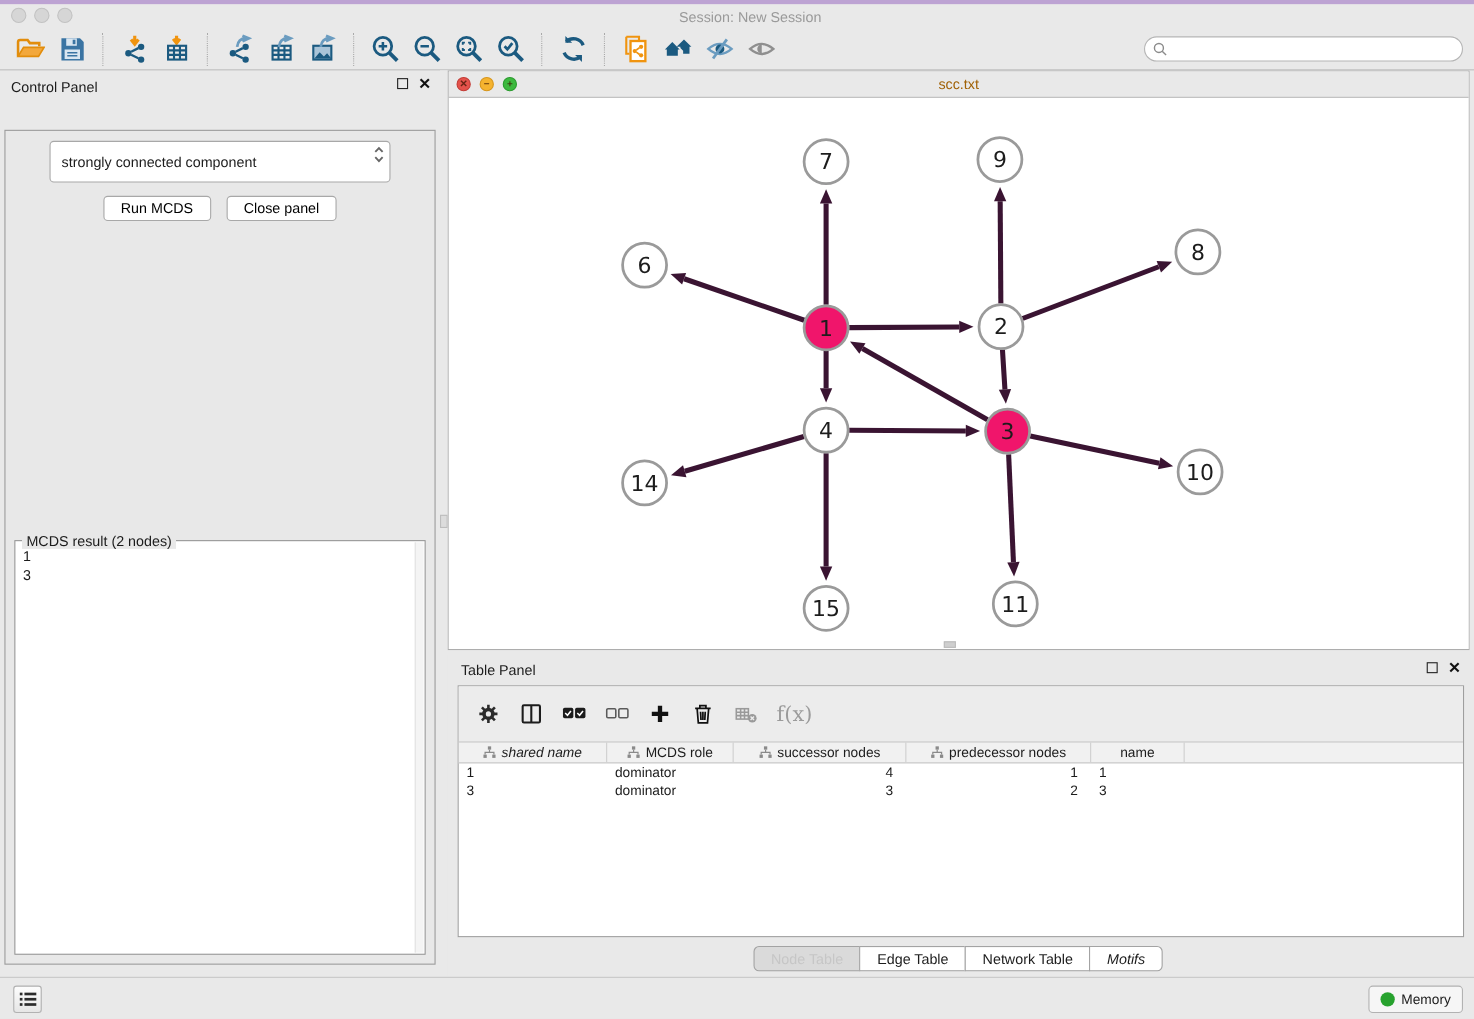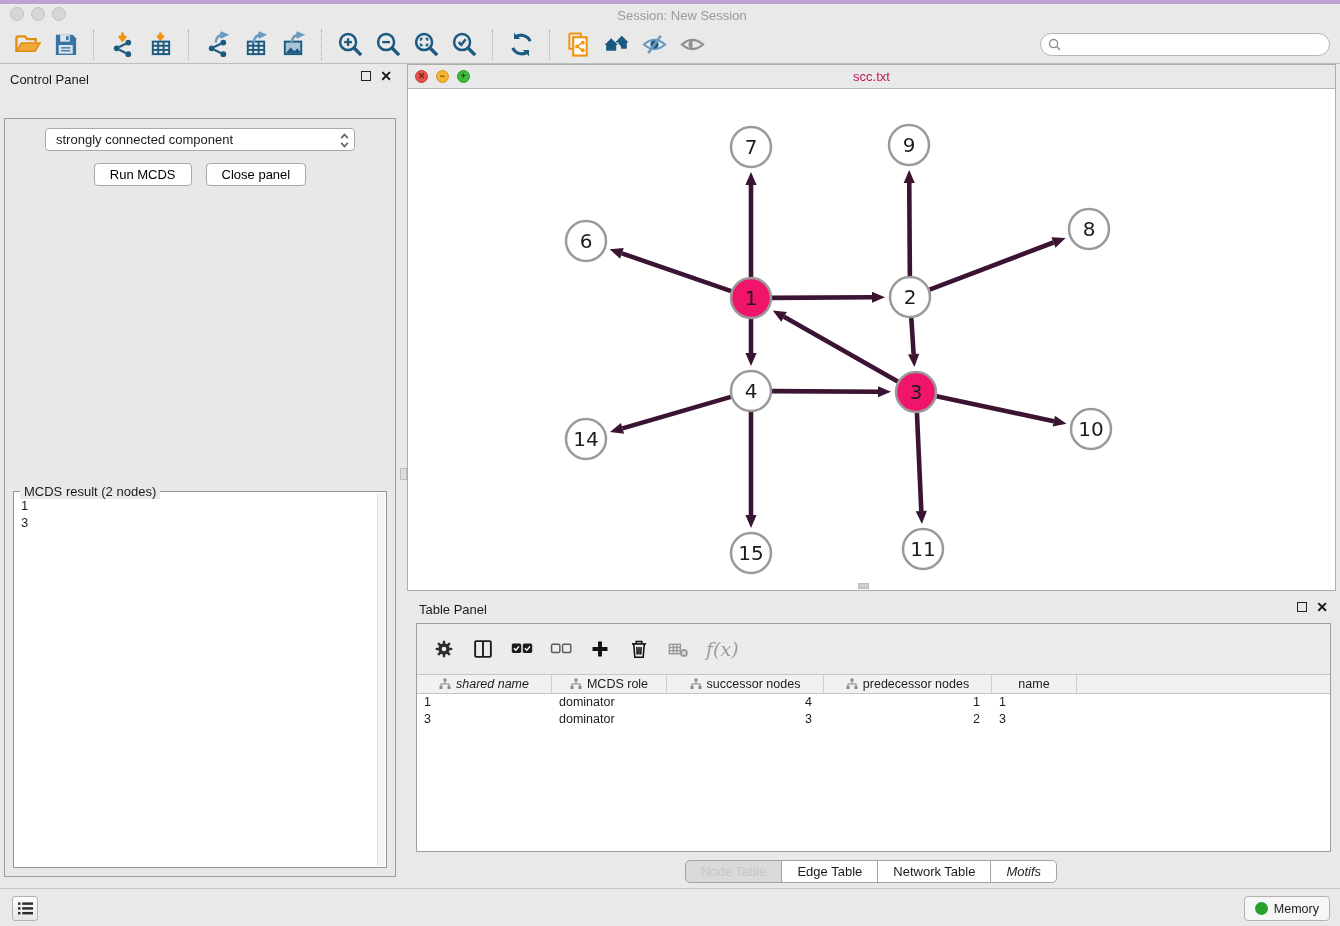--- a/index.html
+++ b/index.html
@@ -27,55 +27,55 @@
   .cp-header .panel-title { position:absolute; left:10px; top:8px; font-size:13px; }
   .panel-ctls { position:absolute; right:8px; top:7px; display:flex; gap:9px; align-items:center; }
   .float-glyph { width:10px; height:10px; border:1.6px solid #222; display:inline-block; }
   .close-glyph { font-weight:bold; font-size:14px; color:#111; line-height:10px; }
   .cp-tabs { position:absolute; left:0; top:32px; width:400px; display:flex; justify-content:center; }
   .cp-tab { background:#fff; border:1px solid #a3a3a3; margin-left:-1px; padding:3px 13px; font-size:13px; cursor:pointer; }
   .cp-tab:first-child { border-radius:4px 0 0 0; }
   .cp-tab.active { background:#e7e7e7; color:#b9b9b9; border-radius:5px 5px 0 0; }
   .cp-content { position:absolute; left:4px; right:4px; top:54px; bottom:11px; border:1px solid #9c9c9c; background:#e8e8e8; }
   .opt-label { text-align:center; margin-top:20px; font-size:13px; }
-  .select-ctl { position:relative; width:310px; height:23px; margin:9px auto 0 auto; background:#fff; border:1px solid #a8a8a8; border-radius:4px; display:flex; align-items:center; padding-left:10px; font-size:13px; cursor:pointer;text-align:right; }
+  .select-ctl { position:relative; width:310px; height:38px; margin:9px auto 0 auto; background:#fff; border:1px solid #a8a8a8; border-radius:4px; display:flex; align-items:center; padding-left:10px; font-size:13px; cursor:pointer;text-align:right; }
   .select-ctl .stepper { position:absolute; right:3px; top:2px; }
   .cp-buttons { display:flex; justify-content:center; gap:14px; margin-top:12px; }
   .ui-btn { background:#fff; border:1px solid #a8a8a8; border-radius:4px; padding:3px 15px; font-size:13px; cursor:pointer; }
   .result-group { position:absolute; left:8px; right:8px; top:372px; bottom:8px; border:1px solid #949494; background:#fff; }
   .result-legend { position:absolute; top:-8px; left:6px; background:#e8e8e8; padding:0 4px; font-size:13px; }
   .result-lines { position:absolute; inset:1px 10px 1px 1px; padding:4px 6px; font-size:13px; line-height:17px; white-space:pre-line; }
   .result-scroll { position:absolute; top:1px; bottom:1px; right:1px; width:8px; background:#f4f4f4; border-left:1px solid #e2e2e2; }
 
   
   .v-splitter { position:absolute; left:400px; top:64px; width:7px; height:824px; background:#e9e9e9; }
   .v-splitter .handle { position:absolute; left:0; top:404px; width:7px; height:12px; background:#dcdcdc; border:1px solid #bdbdbd; }
 
   
   .network-window { position:absolute; left:407px; top:64px; width:929px; height:527px; background:#fff; border:1px solid #adadad; }
   .nw-titlebar { position:relative; height:24px; background:#e9e9e9; border-bottom:1px solid #b8b8b8; display:flex; align-items:center; justify-content:center; }
-  .nw-title { font-size:13px; color:#be185d; }
+  .nw-title { font-size:13px; color:#a16207; }
   .traffic { position:absolute; left:7px; top:5px; display:flex; gap:8px; }
   .tl { width:13px; height:13px; border-radius:50%; font-size:9px; font-weight:bold; color:rgba(60,20,0,.75); display:flex; align-items:center; justify-content:center; cursor:pointer; line-height:1; }
   .tl.red { background:#e4524b; border:1px solid #c33c36; }
   .tl.yellow { background:#f5b32f; border:1px solid #d7961c; }
   .tl.green { background:#3db93f; border:1px solid #2a9b2e; }
   .nw-canvas { position:relative; width:927px; height:501px; background:#fff; }
   .hscroll-thumb { position:absolute; left:450px; bottom:1px; width:11px; height:6px; background:#cfcfcf; border:1px solid #bcbcbc; }
 
   
   .table-panel { position:absolute; left:407px; top:595px; width:929px; height:293px; background:#e9e9e9; }
   .tp-header { position:relative; height:28px; }
   .tp-header .panel-title { position:absolute; left:12px; top:7px; }
   .tp-body { position:absolute; left:9px; top:28px; width:915px; height:229px; border:1px solid #9e9e9e; background:#fff; }
   .tp-toolbar { height:50px; background:#ececec; display:flex; align-items:center; gap:17px; padding-left:16px; }
   .tp-toolbar .t-icon { display:flex; align-items:center; justify-content:center; cursor:pointer; background:none; border:none; }
   .tp-toolbar .t-icon svg { width:22px; height:22px; }
   .tp-toolbar .t-icon.disabled { cursor:default; }
-  .fx-glyph { font-family:"DejaVu Serif",serif; font-style:italic; font-size:19px; color:#9b9b9b; }
+  .fx-glyph { font-family:"DejaVu Serif",serif; font-size:19px; color:#9b9b9b; }
   .tbl-header { display:flex; border-top:1px solid #c6c6c6; border-bottom:1px solid #c6c6c6; background:#f1f1f1; height:20px; }
   .th { display:flex; align-items:center; justify-content:center; gap:5px; font-size:12.5px; border-right:1px solid #cfcfcf; height:100%; }
   .tr { display:flex; height:17px; }
   .td { font-size:12.5px; line-height:17px; overflow:hidden; white-space:nowrap; }
   .td.left { padding-left:7px; text-align:left; }
   .td.right { padding-right:12px; text-align:right; }
   .tp-tabs { position:absolute; left:0; bottom:5px; width:929px; display:flex; justify-content:center; }
   .tp-tab { background:#fff; border:1px solid #a3a3a3; margin-left:-1px; padding:3px 15px; font-size:13px; cursor:pointer; }
   .tp-tab:first-child { border-radius:5px 0 0 5px; }
   .tp-tab:last-child { border-radius:0 5px 5px 0;font-style:italic; }

